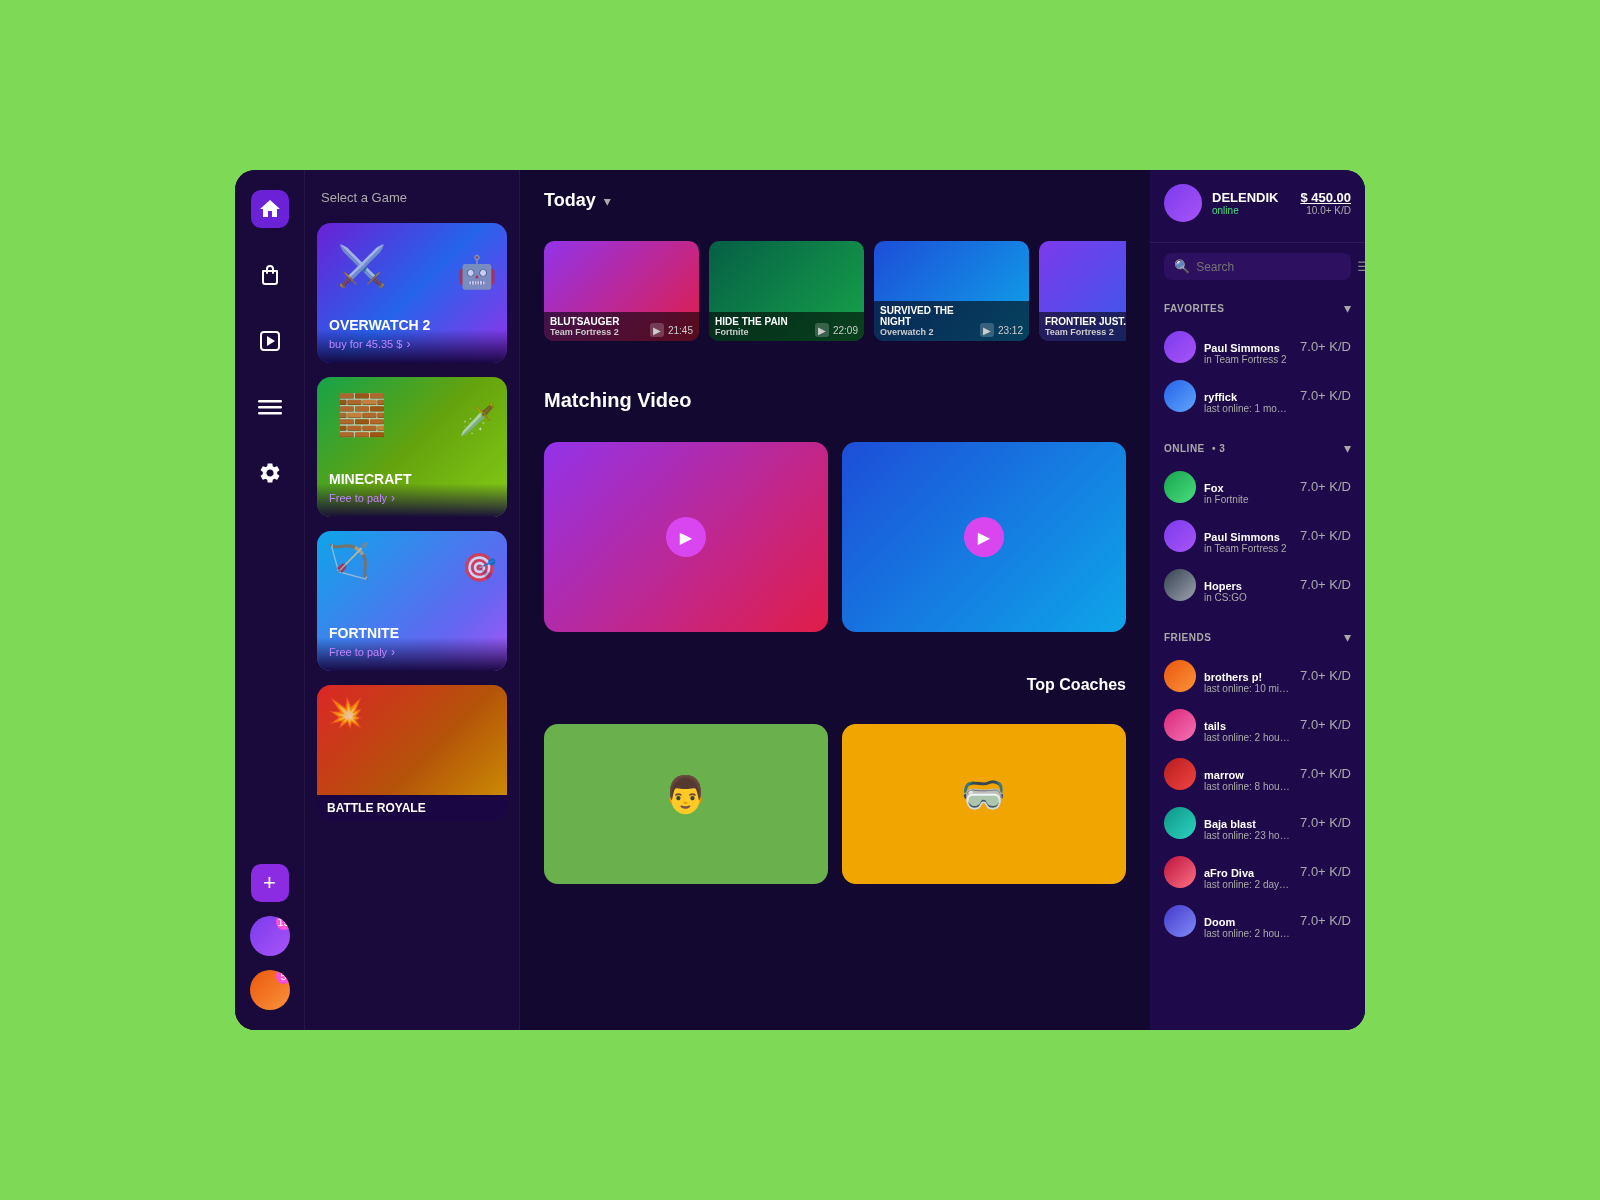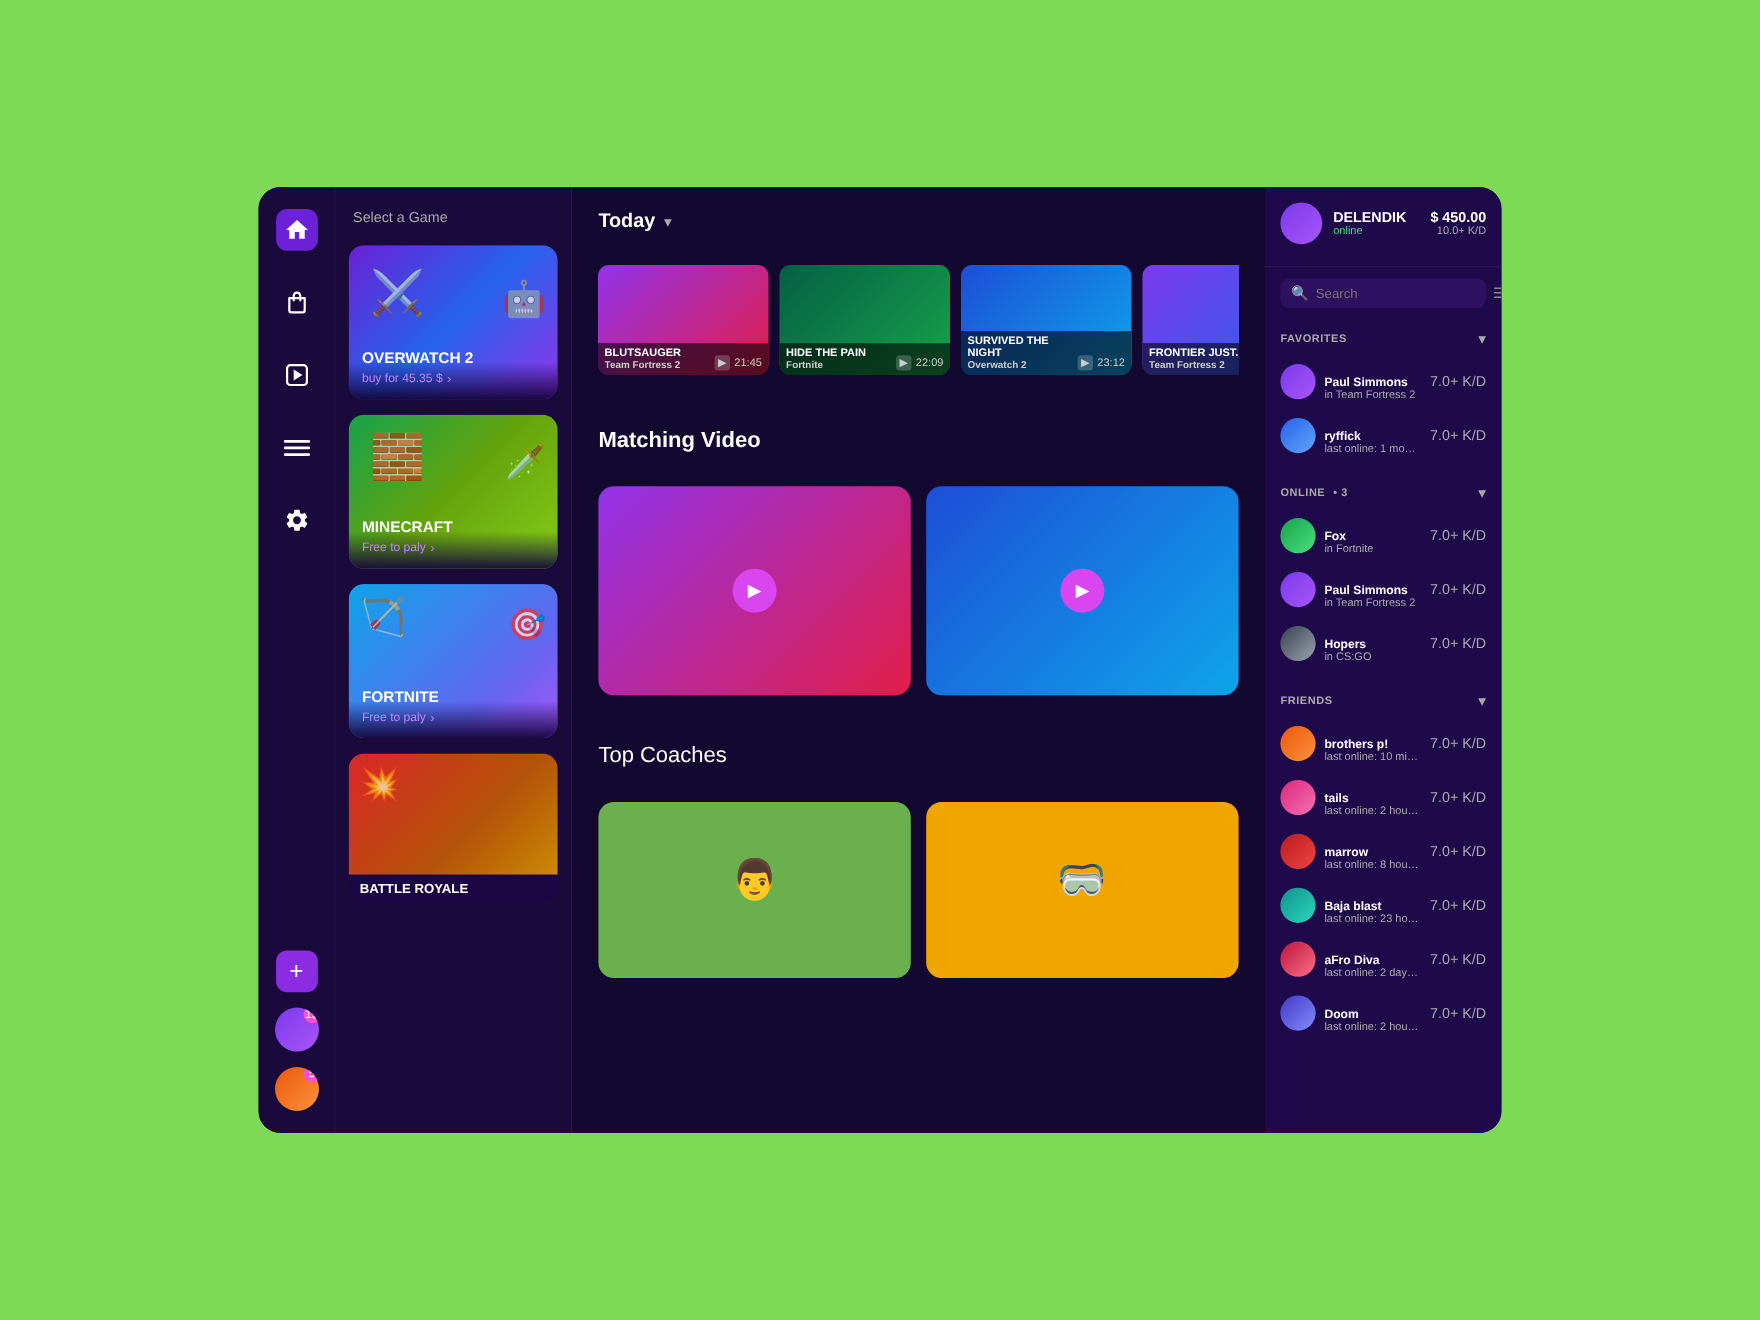--- a/index.html
+++ b/index.html
@@ -266,23 +266,24 @@
       border-radius: 50%;
       display: flex;
       align-items: center;
       justify-content: center;
       color: #fff;
       font-size: 16px;
     }
     
     .coaches-title {
       color: #fff;
-      font-size: 20px;
-      font-weight: 400;
+      font-size: 16px;
+      font-weight: 700;
       margin-bottom: 14px;
+      text-align: right;
     }
     .coaches-row {
       display: flex;
       gap: 14px;
     }
     .coach-card {
       flex: 1;
       height: 160px;
       border-radius: 14px;
       overflow: hidden;
@@ -315,21 +316,21 @@
       height: 38px;
       border-radius: 50%;
       background: #6b21d6;
       overflow: hidden;
       flex-shrink: 0;
     }
     .user-details { flex: 1; }
     .user-name { color: #fff; font-weight: 700; font-size: 13px; }
     .user-status { color: #4ade80; font-size: 10px; }
     .user-balance { text-align: right; }
-    .user-balance-amount { color: #fff; font-weight: 700; font-size: 13px; }
+    .user-balance-amount { color: #fff; font-weight: 700; font-size: 13px; text-decoration: underline; }
     .user-kd { color: #aaa; font-size: 10px; }
     .search-box {
       display: flex;
       align-items: center;
       background: #2d1060;
       border-radius: 8px;
       padding: 6px 10px;
       gap: 6px;
       margin: 10px 14px;
     }

